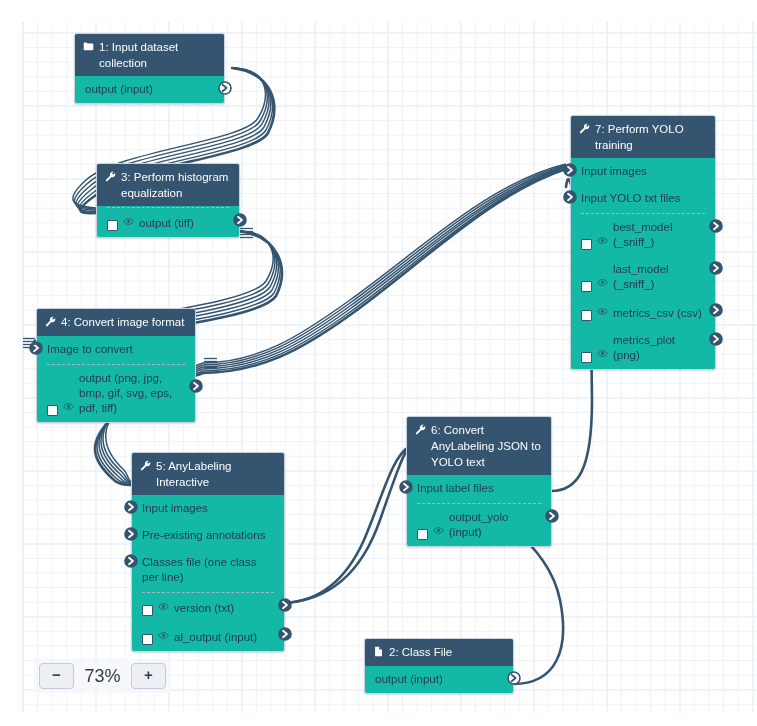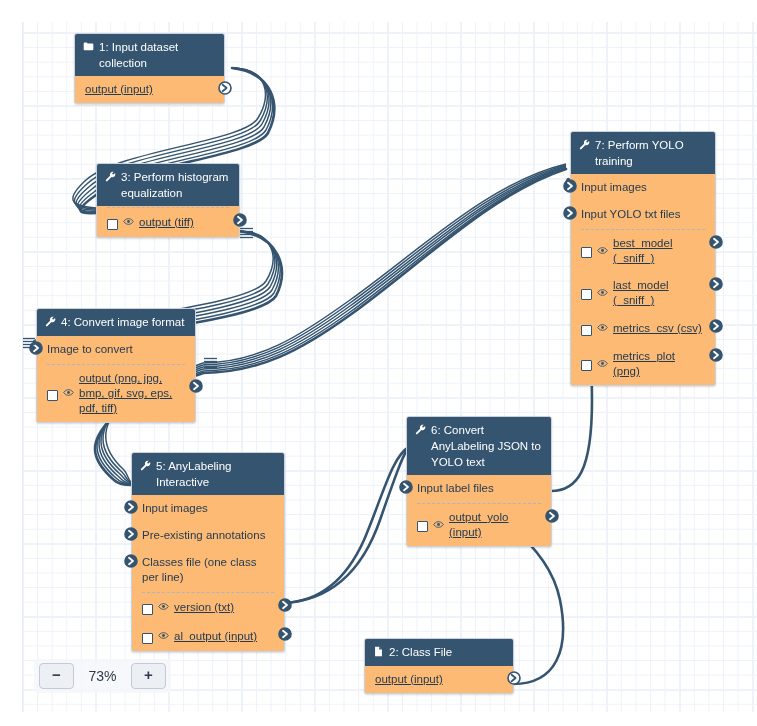--- a/index.html
+++ b/index.html
@@ -22,31 +22,31 @@
             border-right:1px solid #e7ecf4;}
   #topedge{position:absolute;left:0;top:0;width:757px;height:22px;background:#fff;}
   #botedge{position:absolute;left:0;top:712px;width:757px;height:14px;background:#fff;}
 
   
   #edges{position:absolute;left:0;top:0;width:757px;height:726px;}
   .edge{fill:none;stroke:#34546f;stroke-width:2.6;stroke-linecap:round;}
   .ribbon{fill:none;stroke:#34546f;stroke-width:1.5;}
 
   
-  .node{position:absolute;background:#fdba74;border:1px solid #c9d2de;
+  .node{position:absolute;background:#14b8a6;border:1px solid #c9d2de;
         border-radius:3px;box-shadow:0 1px 2px rgba(30,45,65,.18);}
   .node-header{background:#34546f;color:#ffffff;font-size:11.5px;line-height:16px;
         padding:5px 8px 5px 8px;border-radius:2px 2px 0 0;display:flex;gap:5px;
         align-items:flex-start;}
   .node-header .ttl{display:block;}
   .hicon{flex:0 0 auto;margin-top:1px;}
   .node-body{padding:0;}
   .row{font-size:11.5px;line-height:15px;padding:6px 10px 6px 10px;position:relative;
        color:#243b52;}
-  .row.out{display:flex;align-items:center;gap:5px;padding-left:10px;text-decoration:underline;}
+  .row.out{display:flex;align-items:flex-end;gap:5px;padding-left:10px;}
   .sep{height:0;border-top:1px dashed #aab6c6;margin:1px 10px 0 10px;}
   .cbx{width:9px;height:9px;border:1.4px solid #34546f;border-radius:1px;
        flex:0 0 auto;margin-top:3px;background:#fff;}
   .eye{flex:0 0 auto;margin-top:2px;}
   .lbl{flex:1 1 auto;}
 
   
   .term{position:absolute;width:14px;height:14px;}
   .term svg{display:block;}
   .tin{left:-8px;}
@@ -56,21 +56,21 @@
   .coll-bars{position:absolute;width:11px;height:12px;}
 
   
   #zoomctl{position:absolute;left:34px;top:659px;width:137px;height:34px;
            background:rgba(245,247,250,.82);border-radius:4px;
            display:flex;align-items:center;justify-content:space-between;
            padding:0 5px;box-sizing:border-box;}
   .zbtn{width:33px;height:24px;background:#eceff4;border:1px solid #c3cad5;
         border-radius:4px;color:#2f3b4a;font-size:15px;line-height:22px;
         text-align:center;font-weight:bold;cursor:pointer;}
-  #zval{font-size:14px;color:#2f3b4a;text-align:center;}
+  #zval{font-size:18px;color:#2f3b4a;text-align:center;}
 </style>
 </head>
 <body>
 
 <div id="canvas">
 
   <div id="grid"></div>
 
   <svg id="edges" viewBox="0 0 757 726">
 
@@ -315,21 +315,21 @@
         <span class="term tout" style="top:5px;">
           <svg width="14" height="14" viewBox="0 0 14 14">
               <circle cx="7" cy="7" r="6" fill="#34546f" stroke="#34546f" stroke-width="1.6"></circle>
               <path d="M5 3.8 L9 7 L5 10.2" fill="none" stroke="#fff" stroke-width="1.8" stroke-linecap="round" stroke-linejoin="round"></path>
             </svg>
         </span>
       </div>
     </div>
   </div>
 
-  <div class="node" id="n7" style="left:570px;top:131px;width:144px;">
+  <div class="node" id="n7" style="left:570px;top:115px;width:144px;">
     <div class="node-header">
       <span class="hicon">
         <svg width="11" height="11" viewBox="0 0 16 16">
             <path fill="#fff" d="M11.3 1a4.2 4.2 0 0 0-3.9 5.8L1.6 12.6a1.4 1.4 0 1 0 2 2l5.8-5.8A4.2 4.2 0 0 0 14.6 3L12.4 5.2 10.9 4.8 10.5 3.3 12.7 1.1A4.3 4.3 0 0 0 11.3 1z"></path>
           </svg>
       </span>
       <span class="ttl">7: Perform YOLO training</span>
     </div>
     <div class="node-body">
       <div class="row" style="position:relative;">

